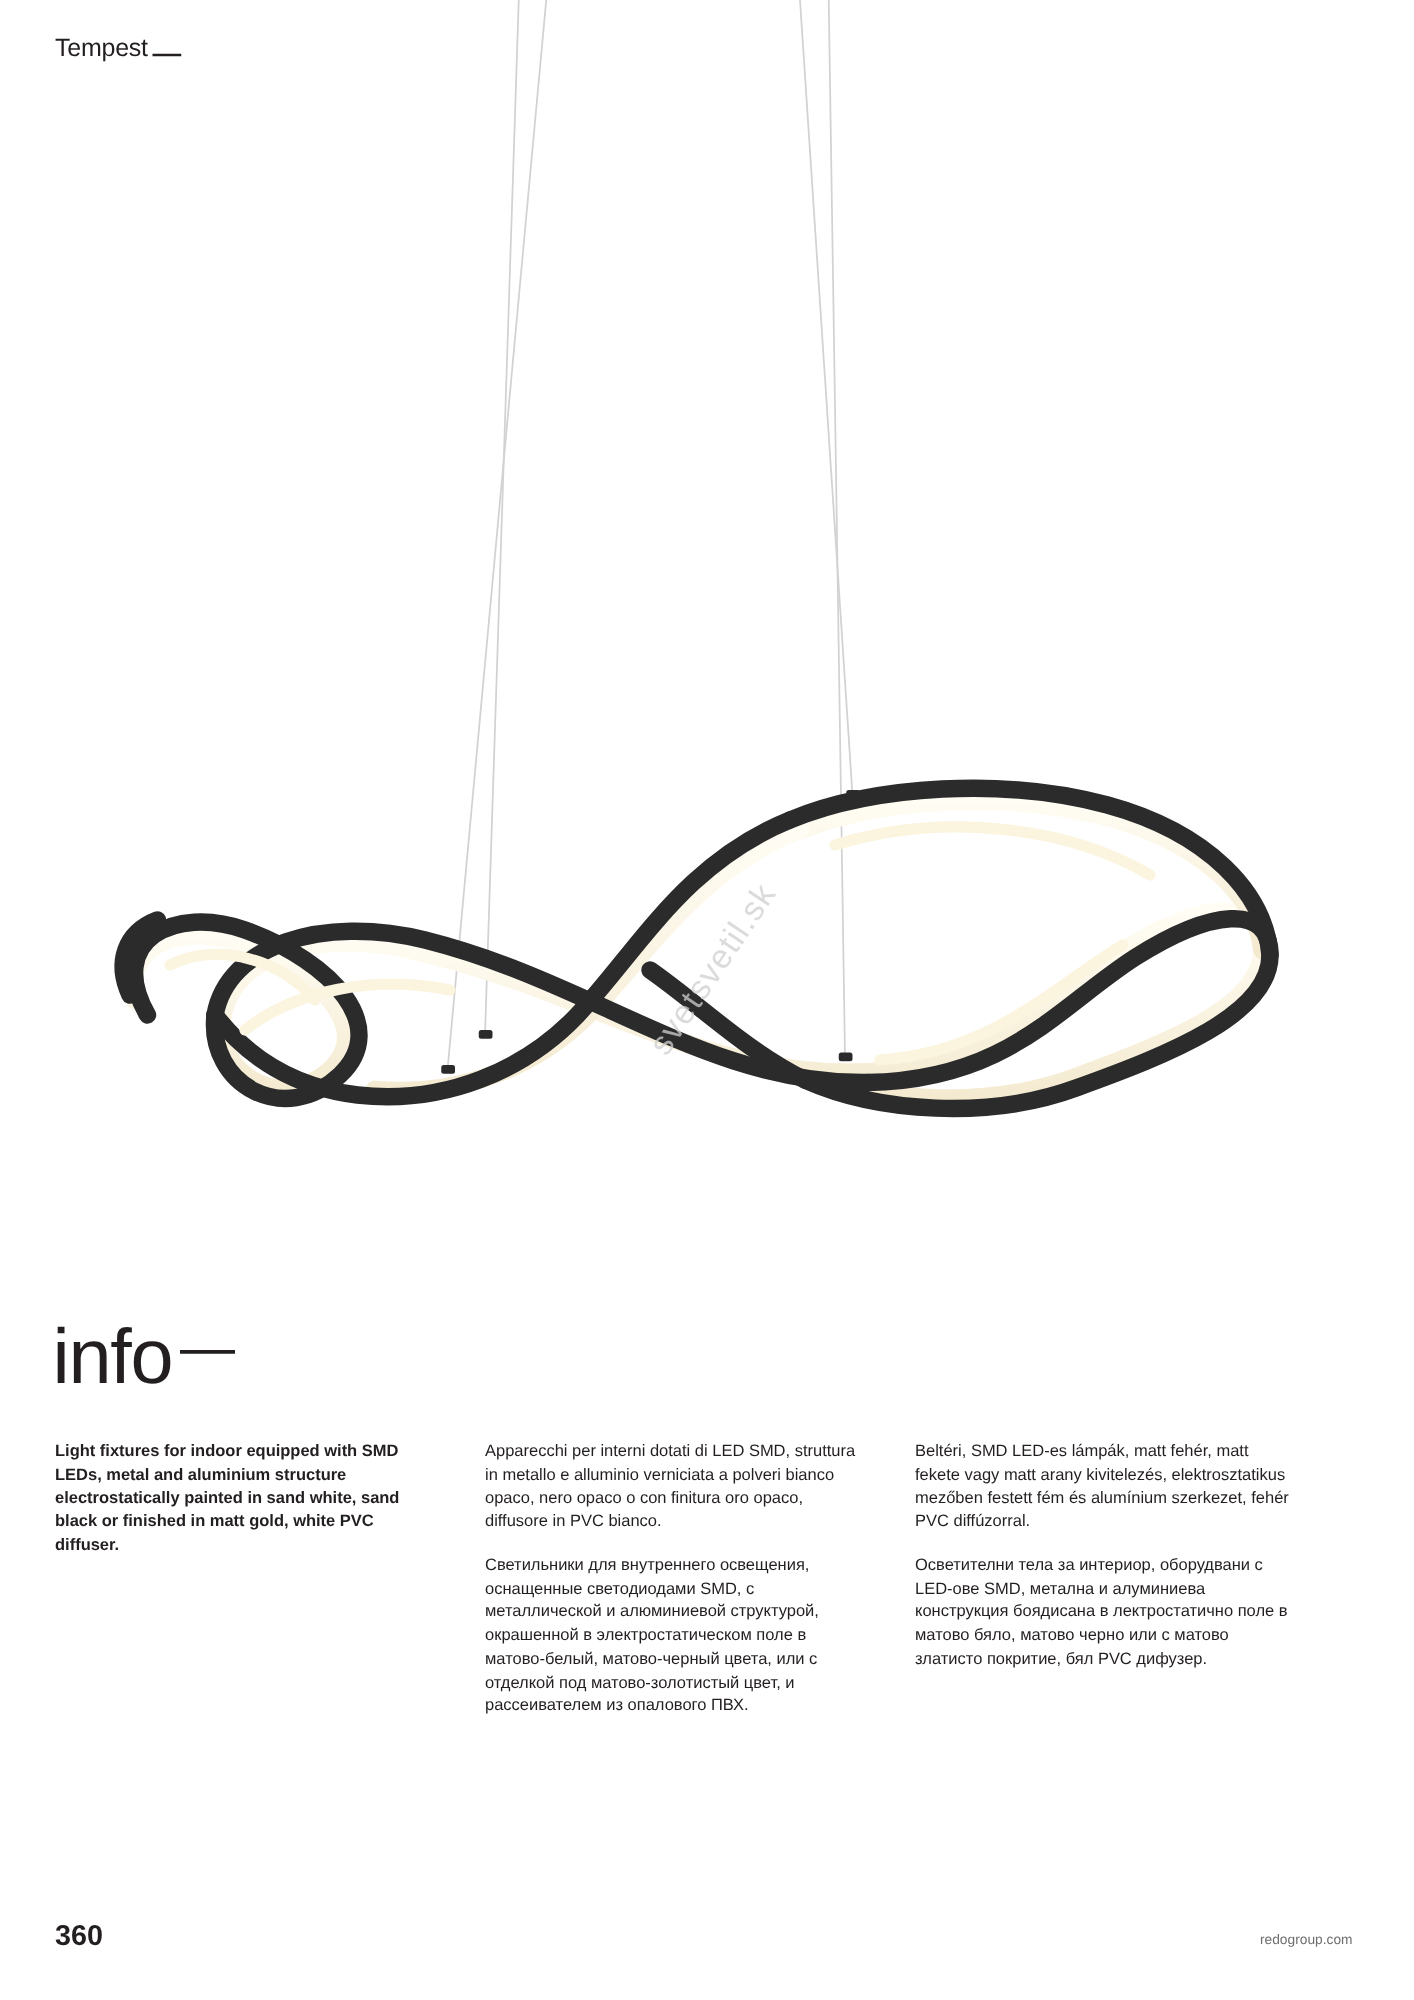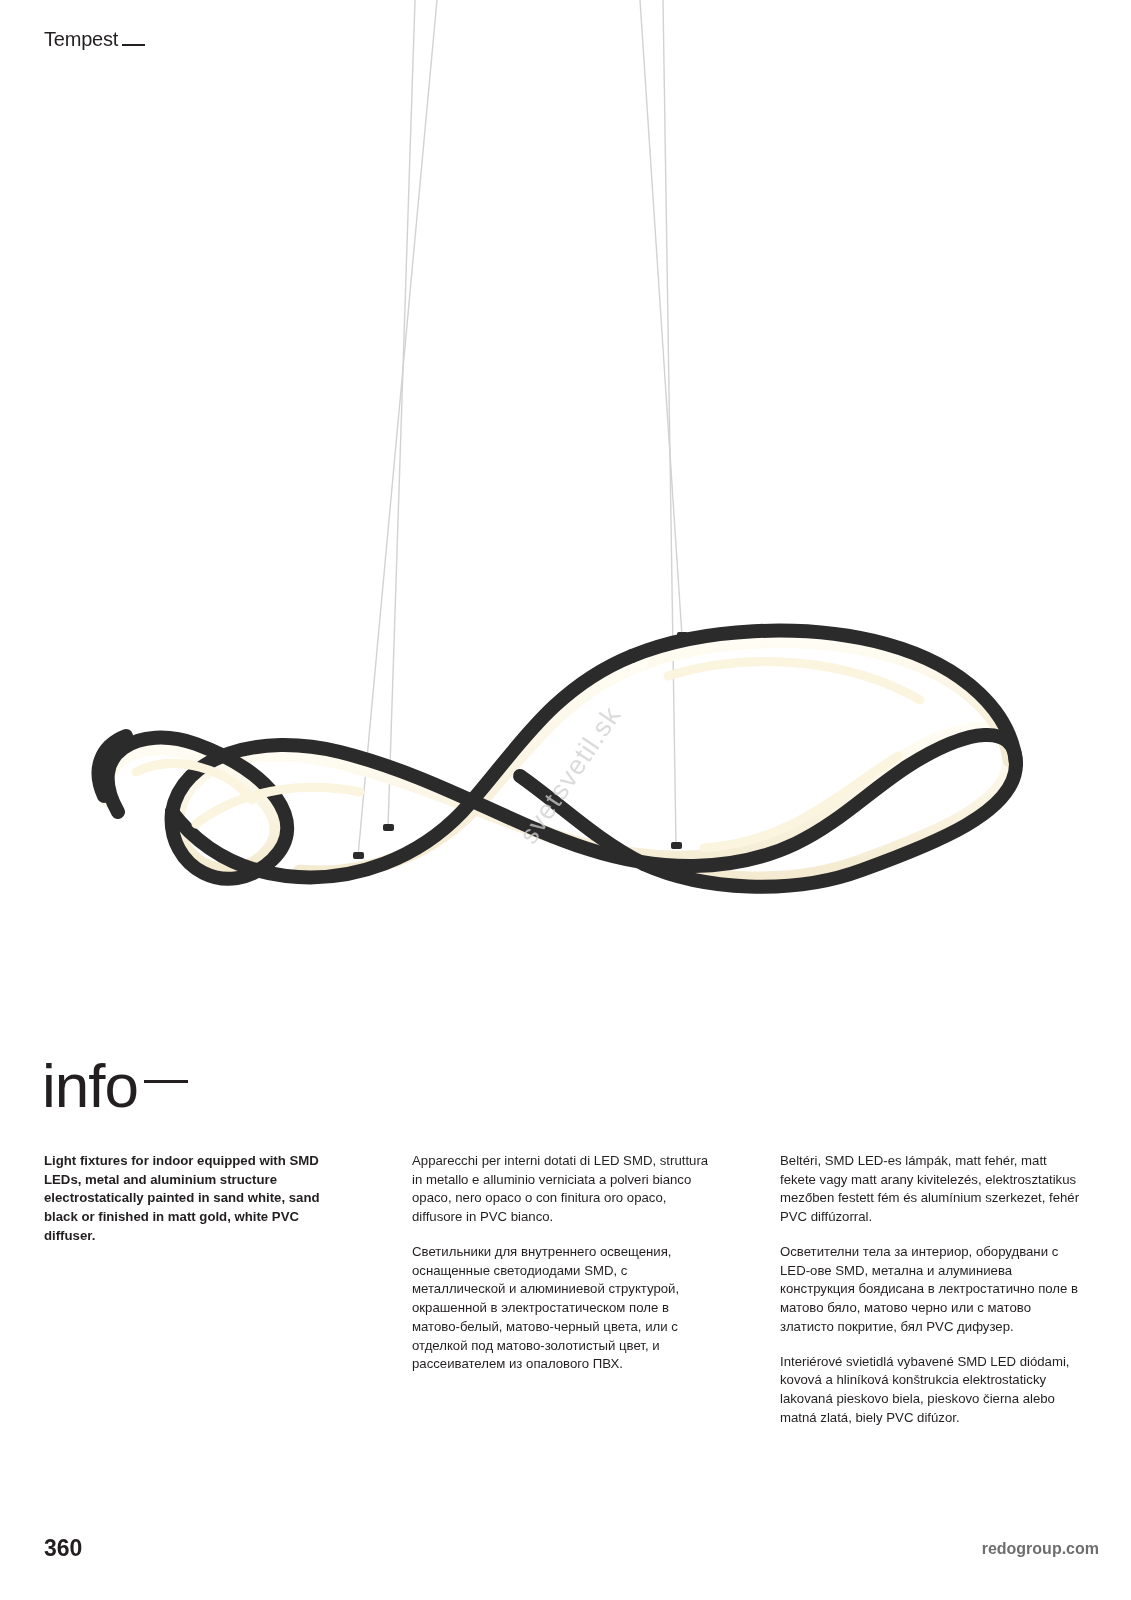--- a/index.html
+++ b/index.html
@@ -84,21 +84,21 @@
     margin-bottom: 10px;
   }
 
   
   .columns {
     position: absolute;
     top: 1152px;
     left: 44px;
     width: 1046px;
     display: flex;
-    gap: 64px;
+    gap: 40px;
   }
   .col { width: 304px; }
   .col p {
     margin: 0 0 16px 0;
     font-size: 13.2px;
     line-height: 1.42;
     color: #231f20;
   }
   .col p:last-child { margin-bottom: 0; }
   .col-1 p { font-weight: bold; }
@@ -107,25 +107,24 @@
   .page-number {
     position: absolute;
     left: 44px;
     bottom: 38px;
     font-size: 23px;
     font-weight: bold;
     color: #231f20;
   }
   .site-url {
     position: absolute;
-    right: 32px;
+    right: 49px;
     bottom: 42px;
-    font-size: 16px;
+    font-size: 11px;
     color: #6e6e6e;
-    font-weight: bold;
   }
 </style>
 </head>
 <body>
 
 <div class="brand">
   <span>Tempest</span>
   <span class="brand-underscore"></span>
 </div>
 
@@ -192,19 +191,18 @@
   </div>
 
   <div class="col col-2">
     <p>Apparecchi per interni dotati di LED SMD, struttura in metallo e alluminio verniciata a polveri bianco opaco, nero opaco o con finitura oro opaco, diffusore in PVC bianco.</p>
     <p>Светильники для внутреннего освещения, оснащенные светодиодами SMD, с металлической и алюминиевой структурой, окрашенной в электростатическом поле в матово-белый, матово-черный цвета, или с отделкой под матово-золотистый цвет, и рассеивателем из опалового ПВХ.</p>
   </div>
 
   <div class="col col-3">
     <p>Beltéri, SMD LED-es lámpák, matt fehér, matt fekete vagy matt arany kivitelezés, elektrosztatikus mezőben festett fém és alumínium szerkezet, fehér PVC diffúzorral.</p>
     <p>Осветителни тела за интериор, оборудвани с LED-ове SMD, метална и алуминиева конструкция боядисана в лектростатично поле в матово бяло, матово черно или с матово златисто покритие, бял PVC дифузер.</p>
-    <p>Interiérové svietidlá vybavené SMD LED diódami, kovová a hliníková konštrukcia elektrostaticky lakovaná pieskovo biela, pieskovo čierna alebo matná zlatá, biely PVC difúzor.</p>
   </div>
 
 </div>
 
 <div class="page-number">360</div>
 <div class="site-url">redogroup.com</div>
 
 </body></html>

